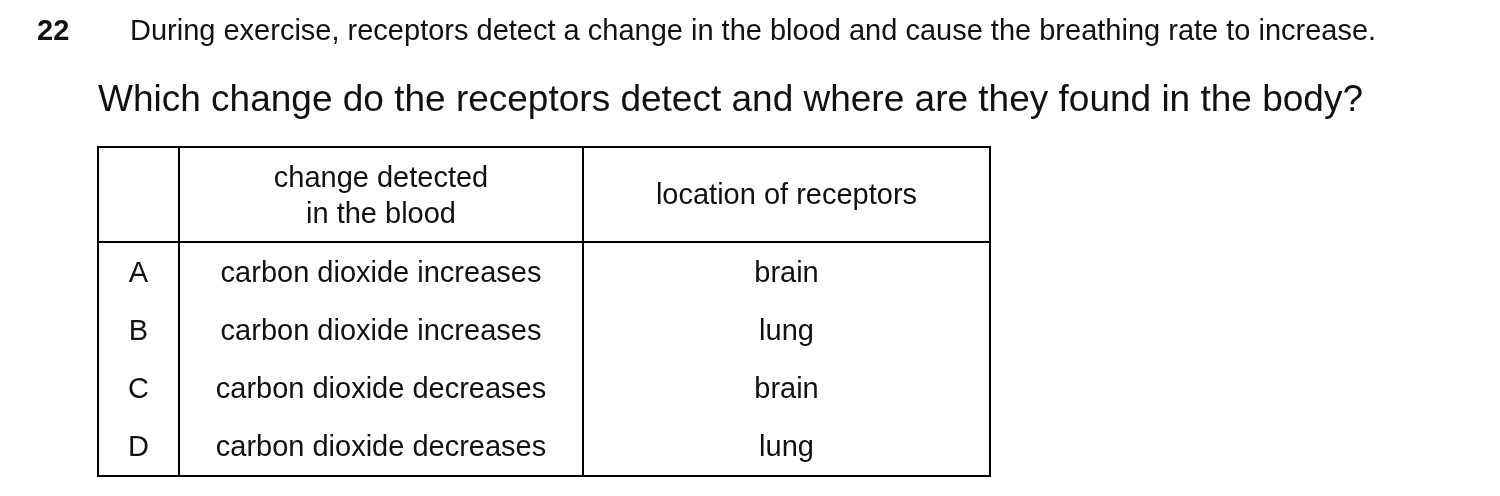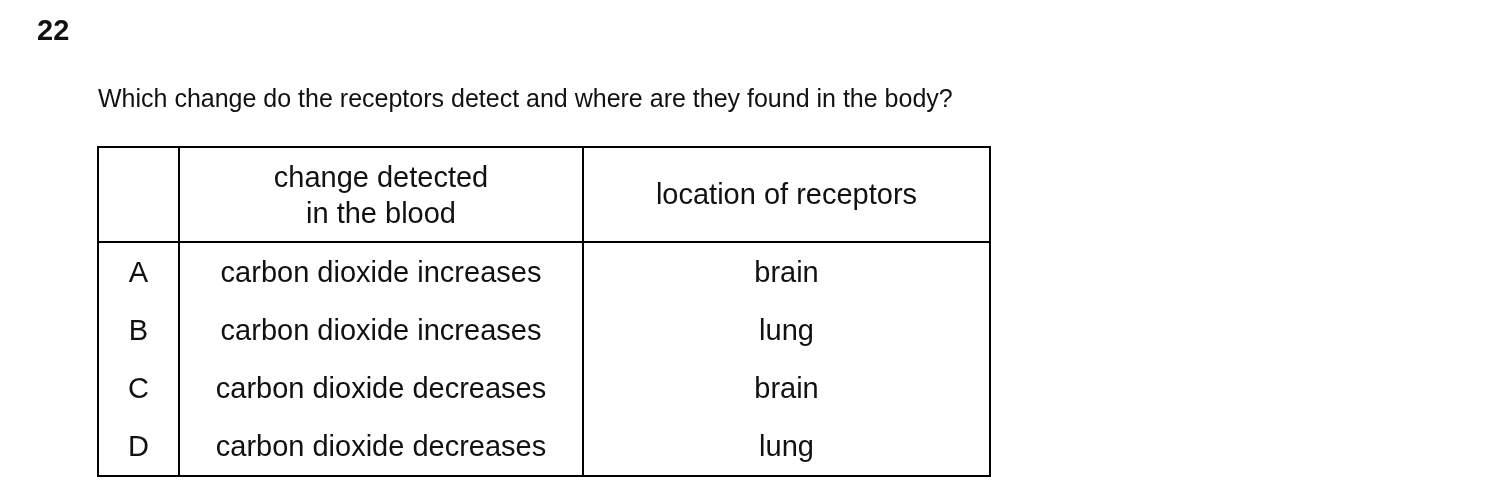--- a/index.html
+++ b/index.html
@@ -28,21 +28,21 @@
   .q-num {
     font-weight: bold;
     flex: 0 0 61px;
   }
   .q-text {
     flex: 1 1 auto;
   }
   .q-prompt {
     margin-left: 98px;
     margin-top: 33px;
-    font-size: 25px;
+    font-size: 37px;
     line-height: 35px;
   }
   table.options {
     border-collapse: collapse;
     margin-left: 97px;
     margin-top: 30px;
     table-layout: fixed;
     border-radius: 14px;
   }
   table.options th,
@@ -72,20 +72,21 @@
   .hdr-change { white-space: pre-line; line-height: 36px; }
   td.cell-letter { font-weight: bold; }
 </style>
 </head>
 <body>
 
 <div class="page">
 
   <div class="q-row">
     <span class="q-num">22</span>
+    <span class="q-text">During exercise, receptors detect a change in the blood and cause the breathing rate to increase.</span>
   </div>
 
   <div class="q-prompt">Which change do the receptors detect and where are they found in the body?</div>
 
   <table class="options">
     <thead>
       <tr>
         <th class="col-letter"></th>
         <th class="col-change hdr-change">change detected
 in the blood</th>

